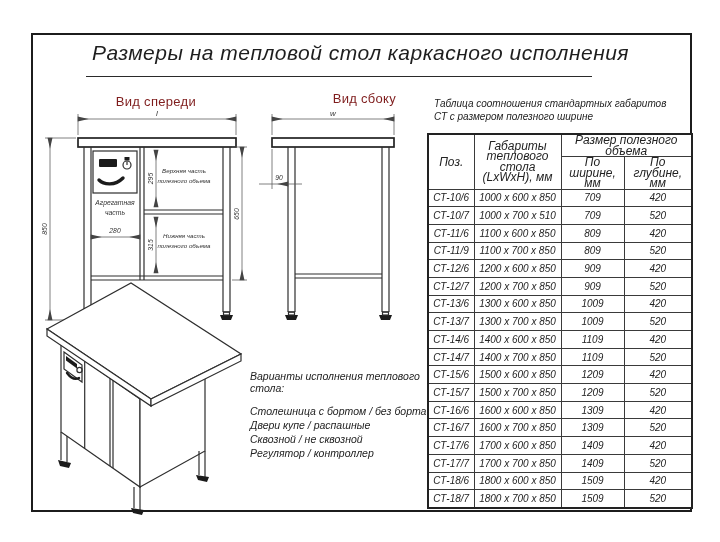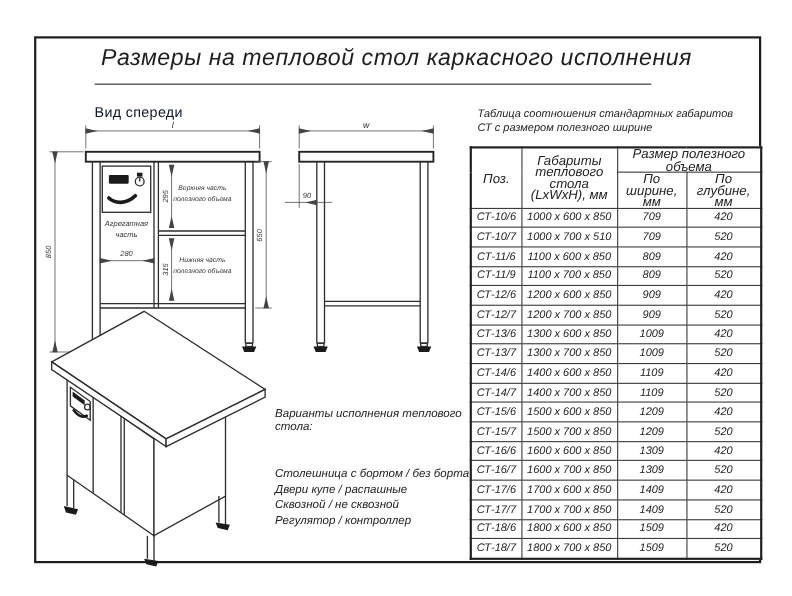--- a/index.html
+++ b/index.html
@@ -2,33 +2,33 @@
 <html><head>
 <meta charset="utf-8">
 <style>
   html,body{margin:0;padding:0;background:#ffffff;}
   .page{position:relative;width:720px;height:542px;background:#ffffff;overflow:hidden;
         font-family:"Liberation Sans",sans-serif;color:#222;}
   .frame{position:absolute;left:31px;top:33px;width:657px;height:475px;border:2px solid #1c1c1c;}
   .doc-title{position:absolute;left:31px;top:41px;width:659px;text-align:center;
              font-size:21px;font-style:italic;color:#1e1e1e;letter-spacing:.5px;}
   .title-underline{position:absolute;left:86px;top:76px;width:506px;height:1px;background:#2a2a2a;}
-  .view-title{position:absolute;font-size:13px;color:#0f172a;text-align:left;width:110px;letter-spacing:.3px;}
+  .view-title{position:absolute;font-size:13px;color:#7f1d1d;text-align:right;width:110px;letter-spacing:.3px;}
   #front-title{left:86px;top:94px;}
   #side-title{left:286px;top:91px;}
   svg{position:absolute;overflow:visible;}
   svg text{font-family:"Liberation Sans",sans-serif;font-style:italic;fill:#333;}
   .obj{stroke:#2e2e2e;stroke-width:1.2;fill:none;}
   .objf{stroke:#2e2e2e;stroke-width:1.2;fill:#ffffff;}
   .thick{stroke:#222;stroke-width:1.7;fill:#ffffff;}
   .dim{stroke:#555;stroke-width:.75;fill:none;}
   .blackfill{fill:#1b1b1b;stroke:none;}
   
   .variants{position:absolute;left:250px;top:370px;width:190px;font-size:10.5px;font-style:italic;color:#222;}
-  .variants .vt{margin-bottom:30px;}
+  .variants .vt{margin-bottom:10px;}
   .variants .vi{line-height:14px;}
   
   .tbl-caption{position:absolute;left:434px;top:97px;font-size:10px;font-style:italic;
                color:#222;line-height:13px;}
   table.spec{position:absolute;left:427px;top:133px;border-collapse:collapse;table-layout:fixed;
              width:264px;font-size:10px;font-style:italic;color:#222;background:#fff;
              border:2px solid #222;}
   table.spec th,table.spec td{border:1px solid #3a3a3a;text-align:center;vertical-align:middle;
              padding:0 1px;font-weight:normal;}
   table.spec thead th{font-size:12px;line-height:10.5px;height:18px;}
@@ -38,20 +38,21 @@
 </head>
 <body>
 
 <div class="page">
 
   <div class="frame"></div>
   <div class="doc-title">Размеры на тепловой стол каркасного исполнения</div>
   <div class="title-underline"></div>
 
   <div class="view-title" id="front-title">Вид спереди</div>
+  <div class="view-title" id="side-title">Вид сбоку</div>
 
   <svg width="0" height="0">
     <defs>
       <marker id="arr" markerUnits="userSpaceOnUse" markerWidth="13" markerHeight="9" refX="11.5" refY="4" orient="auto-start-reverse">
         <path d="M0.8,4 L11.8,1.5 L11.8,6.5 Z" fill="#444"></path>
       </marker>
     </defs>
   </svg>
 
   <svg style="left:36px;top:106px;" width="214" height="238" viewBox="0 0 214 238">

